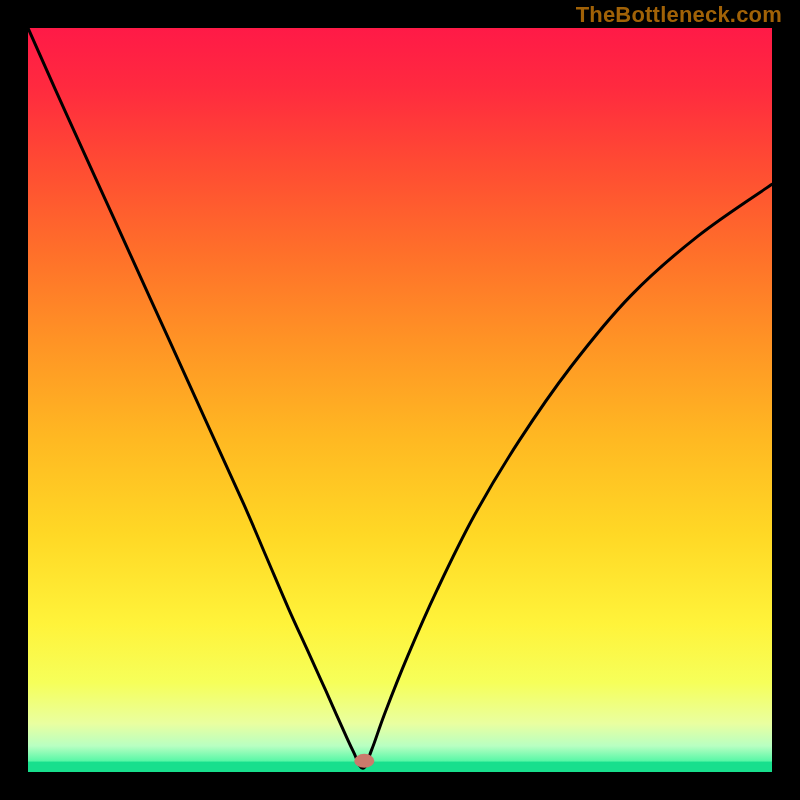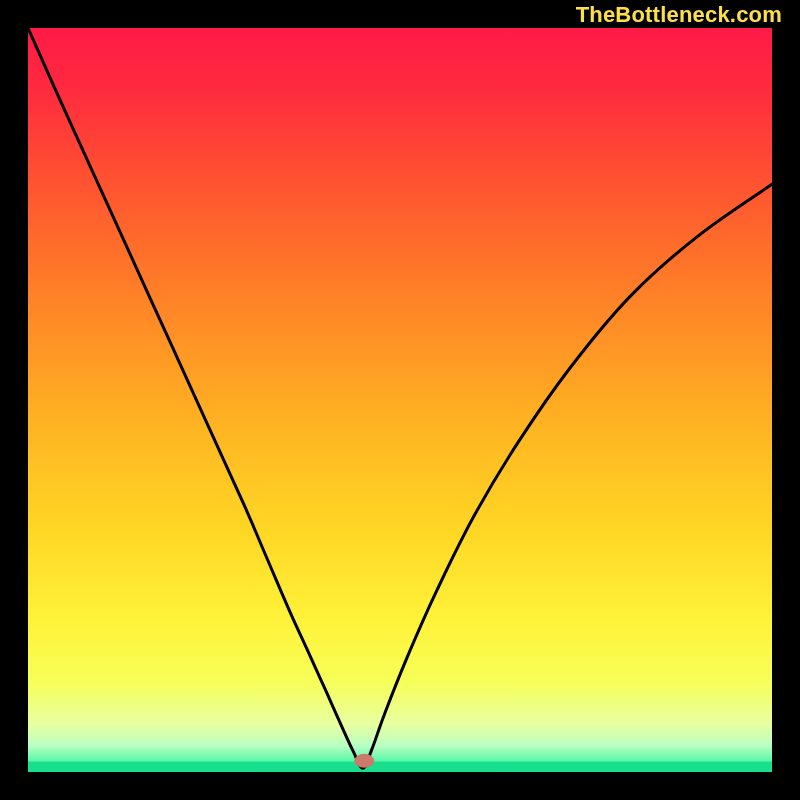--- a/index.html
+++ b/index.html
@@ -22,21 +22,21 @@
     position: absolute;
     box-sizing: border-box;
   }
   .watermark {
     position: absolute;
     top: 2px;
     right: 18px;
     font-family: Arial, Helvetica, sans-serif;
     font-size: 22px;
     font-weight: 600;
-    color: #fde047;
+    color: #a16207;
     letter-spacing: 0.2px;
   }
   svg {
     position: absolute;
   }
 </style>
 </head>
 <body>
 <div class="frame">
 

